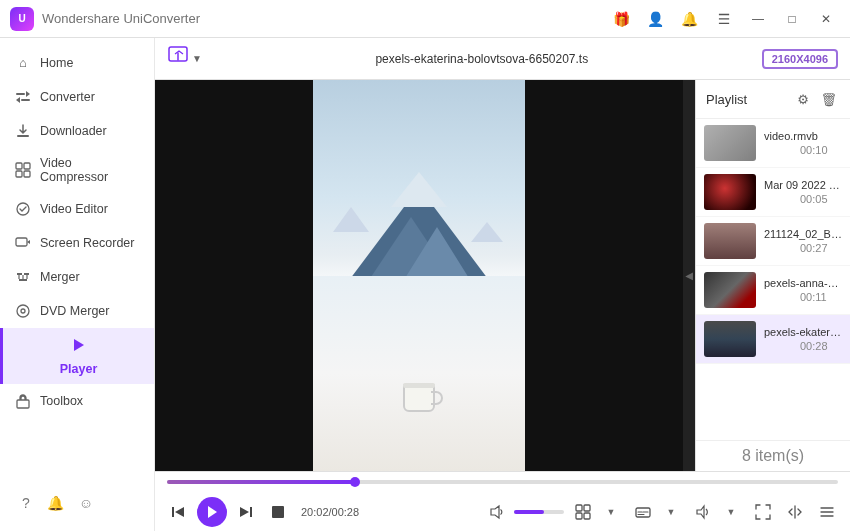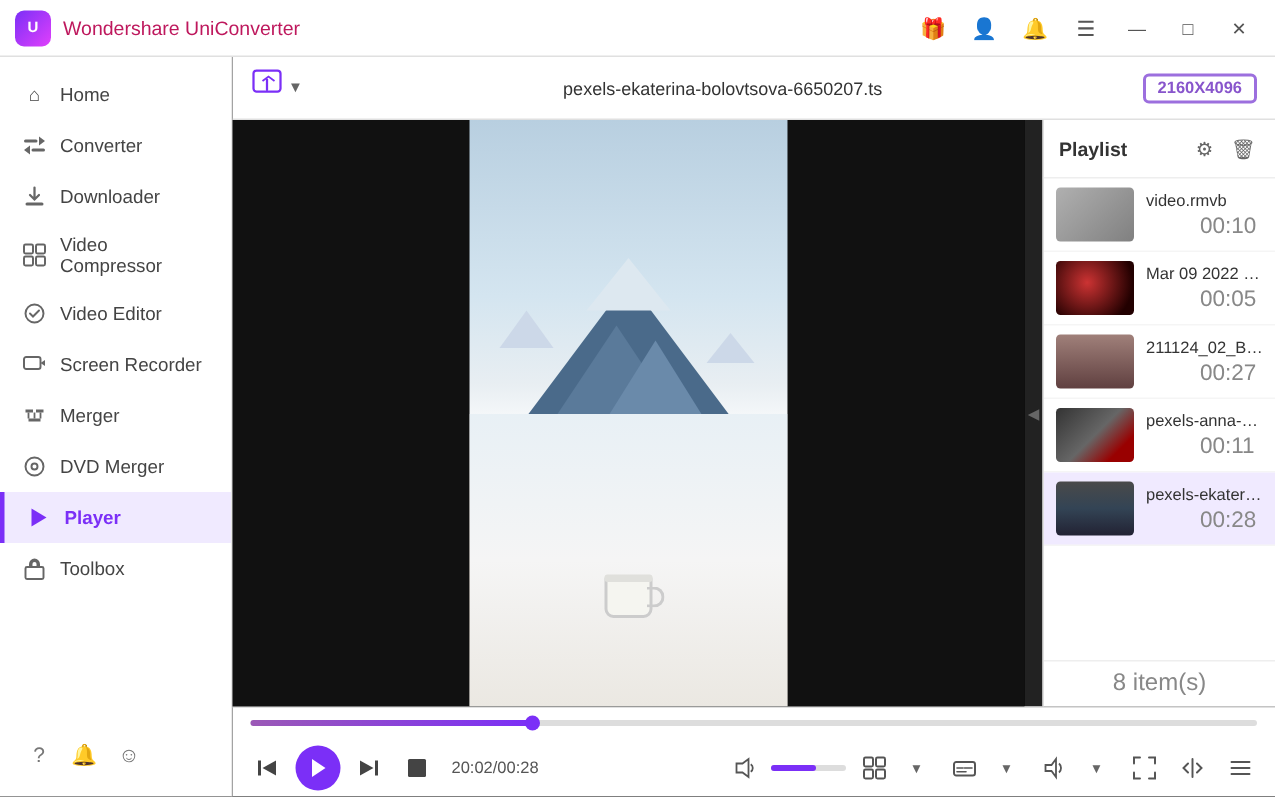--- a/index.html
+++ b/index.html
@@ -5,32 +5,32 @@
     * { box-sizing: border-box; margin: 0; padding: 0; }
     body { width: 850px; height: 531px; font-family: 'Segoe UI', Arial, sans-serif; background: #f0f0f0; overflow: hidden; display: flex; flex-direction: column; }
 
     
     .title-bar {
       height: 38px; background: #fff; display: flex; align-items: center; padding: 0 10px;
       border-bottom: 1px solid #e0e0e0; flex-shrink: 0; user-select: none;
     }
     .title-bar-logo { width: 24px; height: 24px; background: linear-gradient(135deg, #7b2ff7, #e040fb); border-radius: 6px; display: flex; align-items: center; justify-content: center; margin-right: 8px; flex-shrink: 0; }
     .title-bar-logo span { color: #fff; font-size: 10px; font-weight: bold; }
-    .title-bar-title { font-size: 13px; color: #be185d; flex: 1; }
+    .title-bar-title { font-size: 13px; color: #737373; flex: 1; }
     .title-bar-icons { display: flex; align-items: center; gap: 6px; }
     .title-bar-icon { width: 28px; height: 28px; display: flex; align-items: center; justify-content: center; border-radius: 4px; cursor: pointer; color: #555; font-size: 14px; }
     .title-bar-win-btn { width: 28px; height: 28px; display: flex; align-items: center; justify-content: center; cursor: pointer; font-size: 12px; color: #555; }
 
     
     .main { display: flex; flex: 1; overflow: hidden; }
 
     
     .sidebar { width: 155px; background: #fff; border-right: 1px solid #e8e8e8; display: flex; flex-direction: column; padding: 8px 0; flex-shrink: 0; }
     .sidebar-item { display: flex; align-items: center; padding: 8px 14px; cursor: pointer; font-size: 12.5px; color: #444; gap: 8px; border-radius: 0; }
-    .sidebar-item.active { background: #f0eaff; color: #7b2ff7; font-weight: 600; border-left: 3px solid #7b2ff7; }
+    .sidebar-item.active { background: #f0eaff; color: #7b2ff7; font-weight: 600; border-left: 3px solid #7b2ff7; flex-direction: column; }
     .sidebar-item .si-icon { width: 18px; height: 18px; display: flex; align-items: center; justify-content: center; flex-shrink: 0; }
     .sidebar-bottom { margin-top: auto; display: flex; gap: 6px; padding: 8px 14px; }
     .sidebar-bottom-icon { width: 24px; height: 24px; display: flex; align-items: center; justify-content: center; cursor: pointer; color: #777; font-size: 14px; }
 
     
     .content { flex: 1; display: flex; flex-direction: column; background: #1a1a1a; overflow: hidden; }
 
     
     .top-bar { height: 42px; background: #fff; display: flex; align-items: center; padding: 0 12px; border-bottom: 1px solid #e0e0e0; flex-shrink: 0; gap: 10px; }
     .add-btn { display: flex; align-items: center; gap: 3px; background: none; border: none; cursor: pointer; color: #7b2ff7; font-size: 20px; }
@@ -51,37 +51,37 @@
     .cup-body { width: 32px; height: 28px; background: #f5f5f0; border: 2px solid #ccc; border-radius: 2px 2px 6px 6px; position: relative; }
     .cup-handle { position: absolute; right: -10px; top: 5px; width: 12px; height: 14px; border: 2px solid #ccc; border-left: none; border-radius: 0 8px 8px 0; }
     .cup-rim { position: absolute; top: -3px; left: -2px; right: -2px; height: 5px; background: #e0e0dc; border-radius: 2px; }
 
     
     .collapse-handle { width: 12px; background: #222; display: flex; align-items: center; justify-content: center; cursor: pointer; color: #666; font-size: 10px; }
 
     
     .playlist { width: 155px; background: #fff; display: flex; flex-direction: column; flex-shrink: 0; border-left: 1px solid #e0e0e0; }
     .playlist-header { display: flex; align-items: center; justify-content: space-between; padding: 8px 10px; border-bottom: 1px solid #eee; flex-shrink: 0; }
-    .playlist-title { font-size: 13px; font-weight: 700; color: #333; }
+    .playlist-title { font-size: 13px; font-weight: 400; color: #333; }
     .playlist-icons { display: flex; gap: 4px; }
     .playlist-icon { width: 22px; height: 22px; display: flex; align-items: center; justify-content: center; cursor: pointer; color: #666; font-size: 13px; }
     .playlist-items { flex: 1; overflow-y: auto; }
     .playlist-items::-webkit-scrollbar { width: 4px; }
     .playlist-items::-webkit-scrollbar-thumb { background: #ccc; border-radius: 2px; }
     .playlist-item { display: flex; align-items: center; padding: 6px 8px; gap: 8px; cursor: pointer; border-bottom: 1px solid #f5f5f5; }
     .playlist-item.active { background: #f0eaff; }
     .playlist-thumb { width: 52px; height: 36px; border-radius: 3px; overflow: hidden; flex-shrink: 0; }
     .thumb-1 { background: linear-gradient(135deg, #b0b0b0 0%, #808080 100%); }
     .thumb-2 { background: radial-gradient(circle at 40% 40%, #cc3333 0%, #220000 80%); }
     .thumb-3 { background: linear-gradient(180deg, #a0807a 0%, #604040 100%); }
     .thumb-4 { background: linear-gradient(135deg, #333 0%, #666 50%, #900 80%); }
     .thumb-5 { background: linear-gradient(180deg, #4a4a4a 0%, #334455 50%, #223 100%); }
     .playlist-info { flex: 1; min-width: 0; }
     .playlist-name { font-size: 11px; color: #333; white-space: nowrap; overflow: hidden; text-overflow: ellipsis; font-weight: 500; }
-    .playlist-duration { font-size: 15px; color: #888; margin-top: 2px; padding-left: 36px; }
+    .playlist-duration { font-size: 11px; color: #888; margin-top: 2px; padding-left: 36px; }
     .playlist-footer { padding: 6px 10px; text-align: center; font-size: 16px; color: #888; border-top: 1px solid #eee; flex-shrink: 0; }
 
     
     .controls-bar { height: 60px; background: #fff; border-top: 1px solid #e0e0e0; display: flex; flex-direction: column; padding: 0 10px; flex-shrink: 0; }
     .progress-row { height: 20px; display: flex; align-items: center; padding: 0 2px; gap: 4px; }
     .progress-bar-bg { flex: 1; height: 4px; background: #ddd; border-radius: 2px; position: relative; cursor: pointer; }
     .progress-fill { height: 100%; background: linear-gradient(90deg, #9b59b6, #7b2ff7); border-radius: 2px; width: 28%; }
     .progress-thumb { width: 10px; height: 10px; background: #7b2ff7; border-radius: 50%; position: absolute; top: -3px; left: 28%; transform: translateX(-50%); }
     .controls-row { flex: 1; display: flex; align-items: center; gap: 6px; }
     .ctrl-btn { background: none; border: none; cursor: pointer; color: #444; font-size: 14px; display: flex; align-items: center; justify-content: center; width: 26px; height: 26px; }

